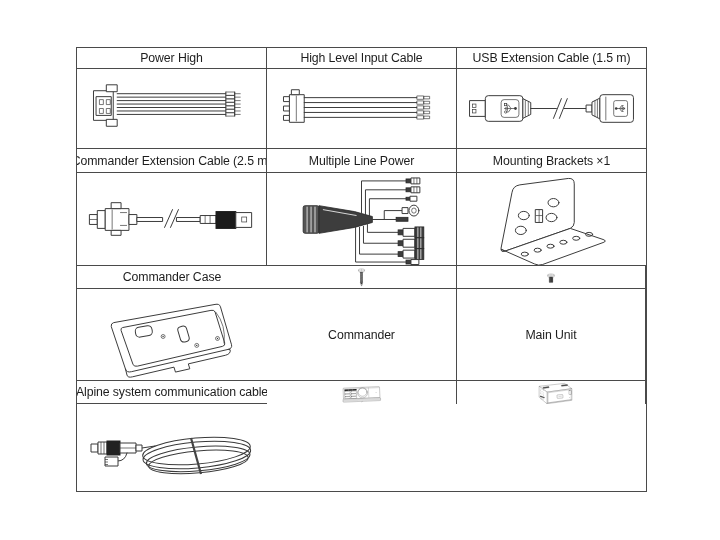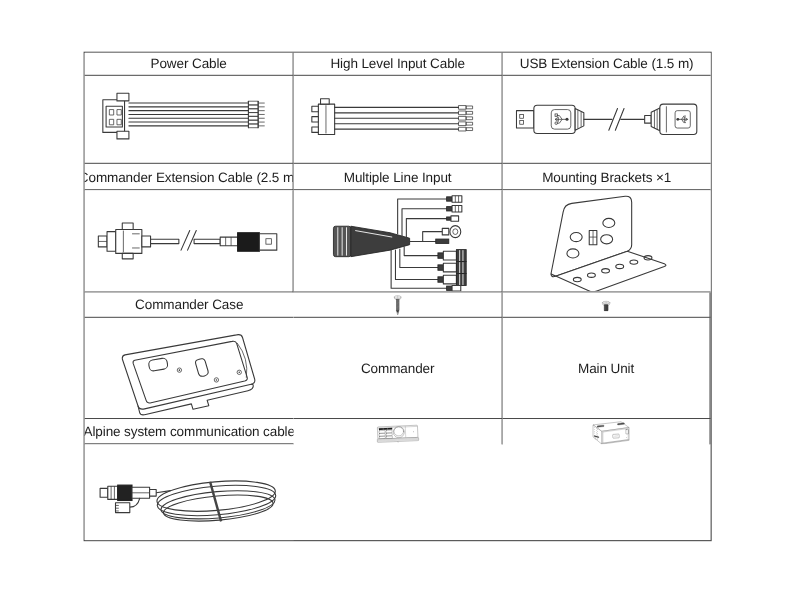--- a/index.html
+++ b/index.html
@@ -32,21 +32,21 @@
   .dk{fill:#3d3d3d;stroke:#262626;stroke-width:0.8;}
   .dk2{fill:#555555;stroke:#262626;stroke-width:0.8;}
   .thr{stroke:#ffffff;stroke-width:0.8;}
   .thin{fill:none;stroke:#3a3a3a;stroke-width:0.7;}
 </style>
 </head>
 <body>
 
 <div class="parts-table">
 
-  <div class="cell label-cell">Power Cable</div>
+  <div class="cell label-cell">Power High</div>
   <div class="cell label-cell">High Level Input Cable</div>
   <div class="cell label-cell c3">USB Extension Cable (1.5 m)</div>
 
   <div class="cell">
     <svg class="art" viewBox="0 0 190 80">
       <rect class="lnf" x="16" y="22" width="20" height="30"></rect>
       <rect class="lnf" x="29" y="16" width="11" height="7"></rect>
       <rect class="lnf" x="29" y="51" width="11" height="7"></rect>
       <rect class="ln" x="19" y="28" width="15" height="19"></rect>
       <path class="thin" d="M22,31 h4 v5 h-4 z M29,31 h4 v5 h-4 z M22,40 h4 v5 h-4 z M29,40 h4 v5 h-4 z"></path>
@@ -108,21 +108,21 @@
       <line class="thin" x1="150" y1="28" x2="150" y2="52"></line>
       <rect class="thin" x="158" y="32" width="14" height="16" rx="2" fill="none"></rect>
       <circle cx="160.5" cy="40" r="1.3" fill="#3a3a3a"></circle>
       <line class="thin" x1="161" y1="40" x2="169.5" y2="40"></line>
       <path class="thin" d="M169.5,40 l-3,-2 v4 z" fill="#3a3a3a"></path>
       <path class="thin" d="M164,40 l2,-3 h2 M164,40 l2,3 h2"></path>
     </svg>
   </div>
 
   <div class="cell label-cell">Commander Extension Cable (2.5 m)</div>
-  <div class="cell label-cell">Multiple Line Input</div>
+  <div class="cell label-cell">Multiple Line Power</div>
   <div class="cell label-cell c3">Mounting Brackets ×1</div>
 
   <div class="cell">
     <svg class="art" viewBox="0 0 190 93">
       <rect class="lnf" x="12" y="42" width="8" height="10"></rect>
       <line class="thin" x1="12" y1="47" x2="20" y2="47"></line>
       <rect class="lnf" x="20" y="38" width="8" height="18"></rect>
       <rect class="lnf" x="28" y="36" width="24" height="22"></rect>
       <rect class="lnf" x="34" y="30" width="10" height="6"></rect>
       <rect class="lnf" x="34" y="58" width="10" height="5"></rect>

